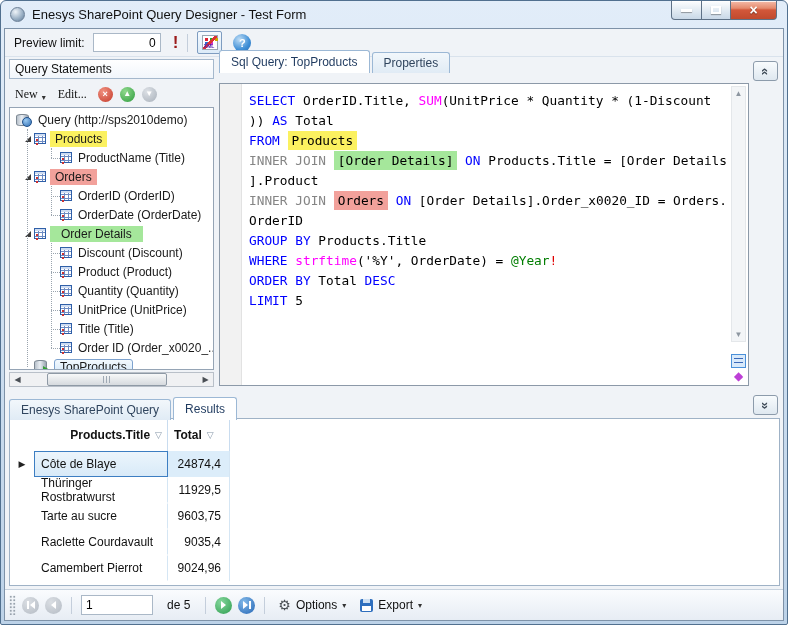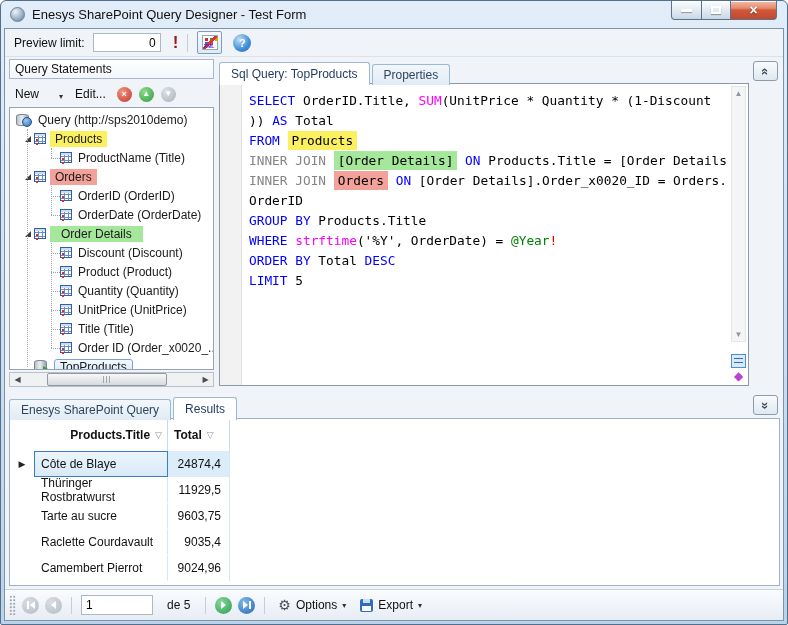--- a/index.html
+++ b/index.html
@@ -42,21 +42,21 @@
     box-shadow:5px 0 0 #2a2,10px 0 0 #ca0,0 4px 0 #36c,5px 4px 0 #c3c;}
   .xml-ic::after{content:'XML';position:absolute;left:1px;bottom:0;font-size:5px;color:#5522aa;font-weight:bold;letter-spacing:0;}
   .xml-slash{position:absolute;inset:0;background:linear-gradient(135deg,transparent 44%,#d33 44%,#d33 56%,transparent 56%);}
   .help-ic{width:18px;height:18px;border-radius:50%;margin-left:11px;display:flex;align-items:center;justify-content:center;
     background:radial-gradient(circle at 35% 30%,#bddcf5,#3e8ed6 60%,#2b6cb4);color:#fff;font-weight:bold;font-size:11px;}
   
   .query-panel{position:absolute;left:4px;top:30px;width:205px;}
   .qp-header{height:20px;border:1px solid #a5b8cc;background:linear-gradient(#ffffff,#f1f6fb);
     font-size:12px;color:#111;display:flex;align-items:center;padding-left:5px;}
   .qp-toolbar{height:24px;margin-top:3px;display:flex;align-items:center;gap:4px;padding-left:2px;}
-  .flat-btn{border:none;background:transparent;font-size:12px;color:#111;display:flex;align-items:flex-end;gap:20px;padding:2px 4px;cursor:default;font-family:Liberation Sans, sans-serif;}
+  .flat-btn{border:none;background:transparent;font-size:12px;color:#111;display:flex;align-items:flex-end;gap:4px;padding:2px 4px;cursor:default;font-family:Liberation Serif, serif;}
   .dd-arrow{font-size:8px;color:#333;}
   .circ-btn{width:15px;height:15px;border-radius:50%;display:flex;align-items:center;justify-content:center;
     color:#fff;font-size:8px;line-height:1;margin-left:3px;}
   .circ-btn.del{background:radial-gradient(circle at 35% 30%,#f0907f,#c43a2a);font-size:9px;font-weight:bold;}
   .circ-btn.up{background:radial-gradient(circle at 35% 30%,#8fd98c,#2e9b3e);}
   .circ-btn.down{background:radial-gradient(circle at 35% 30%,#dde1e6,#a8b0ba);}
   .tree-box{height:263px;margin-top:1px;border:1px solid #95a4b5;background:#fff;position:relative;
     overflow:hidden;padding-top:2px;}
   .tree-row{display:flex;align-items:center;height:19px;position:relative;font-size:12px;color:#1a1a1a;white-space:nowrap;}
   .exp{width:10px;flex:0 0 10px;position:relative;}
@@ -94,21 +94,21 @@
   .hs-thumb{position:absolute;left:22px;top:0;width:120px;height:13px;border:1px solid #8e99a5;border-radius:2px;
     background:linear-gradient(#f7f8f9,#d6dade);display:flex;align-items:center;justify-content:center;}
   .hs-grip{width:9px;height:7px;background:repeating-linear-gradient(90deg,#9fa9b4 0 1px,transparent 1px 3px);}
   
   .tabstrip{position:absolute;display:flex;align-items:flex-end;z-index:3;}
   .tab{height:21px;display:flex;align-items:center;padding:0 11px;font-size:12px;color:#30455e;
     border:1px solid #9cb8d5;border-bottom:none;border-radius:3px 3px 0 0;
     background:linear-gradient(#f2f7fb,#e0ebf5);margin-right:2px;position:relative;top:1px;}
   .tab.active{height:23px;background:#fff;color:#1f3a5f;top:1px;z-index:4;}
   
-  .sql-tabs{left:214px;top:32px;}
+  .sql-tabs{left:214px;top:20px;}
   .sql-box{position:absolute;left:214px;top:54px;width:530px;height:303px;border:1px solid #8c99a8;background:#fff;z-index:2;}
   .code-gutter{position:absolute;left:0;top:0;bottom:0;width:22px;background:#f2f2f2;border-right:1px solid #e2e2e2;}
   .code{position:absolute;left:29px;top:7px;right:20px;bottom:2px;overflow:hidden;
     font-family:"DejaVu Sans Mono",monospace;font-size:12.8px;line-height:20px;color:#000;}
   .code-line{white-space:pre;}
   .c-kw{color:var(--kw);} .c-fn{color:var(--fn);} .c-gy{color:var(--gy);}
   .c-prm{color:var(--prm);} .c-err{color:var(--err);} .c-pl{color:#000;}
   .c-hl-yellow{background:var(--hl-yellow);padding:2px 4px;}
   .c-hl-green{background:var(--hl-green);padding:2px 4px;}
   .c-hl-red{background:var(--hl-red);padding:2px 4px;}
@@ -312,20 +312,21 @@
     <button class="chev-btn chev-up-pos">
       <span class="chev">«</span>
     </button>
     <div class="sql-box">
       <div class="code-gutter"></div>
       <div class="code">
           <div class="code-line"><span class="c-kw">SELECT</span><span class="c-pl"> OrderID.Title, </span><span class="c-fn">SUM</span><span class="c-pl">(UnitPrice * Quantity * (1-Discount</span></div>
           <div class="code-line"><span class="c-pl">)) </span><span class="c-kw">AS</span><span class="c-pl"> Total</span></div>
           <div class="code-line"><span class="c-kw">FROM</span><span class="c-pl"> </span><span class="c-hl-yellow">Products</span></div>
           <div class="code-line"><span class="c-gy">INNER JOIN</span><span class="c-pl"> </span><span class="c-hl-green">[Order Details]</span><span class="c-pl"> </span><span class="c-kw">ON</span><span class="c-pl"> Products.Title = [Order Details</span></div>
+          <div class="code-line"><span class="c-pl">].Product</span></div>
           <div class="code-line"><span class="c-gy">INNER JOIN</span><span class="c-pl"> </span><span class="c-hl-red">Orders</span><span class="c-pl"> </span><span class="c-kw">ON</span><span class="c-pl"> [Order Details].Order_x0020_ID = Orders.</span></div>
           <div class="code-line"><span class="c-pl">OrderID</span></div>
           <div class="code-line"><span class="c-kw">GROUP BY</span><span class="c-pl"> Products.Title</span></div>
           <div class="code-line"><span class="c-kw">WHERE</span><span class="c-pl"> </span><span class="c-fn">strftime</span><span class="c-pl">('%Y', OrderDate) = </span><span class="c-prm">@Year</span><span class="c-err">!</span></div>
           <div class="code-line"><span class="c-kw">ORDER BY</span><span class="c-pl"> Total </span><span class="c-kw">DESC</span></div>
           <div class="code-line"><span class="c-kw">LIMIT</span><span class="c-pl"> 5</span></div>
         </div>
       <div class="vscroll">
         <span class="sb-arrow">▲</span>
         <span class="sb-arrow">▼</span>

